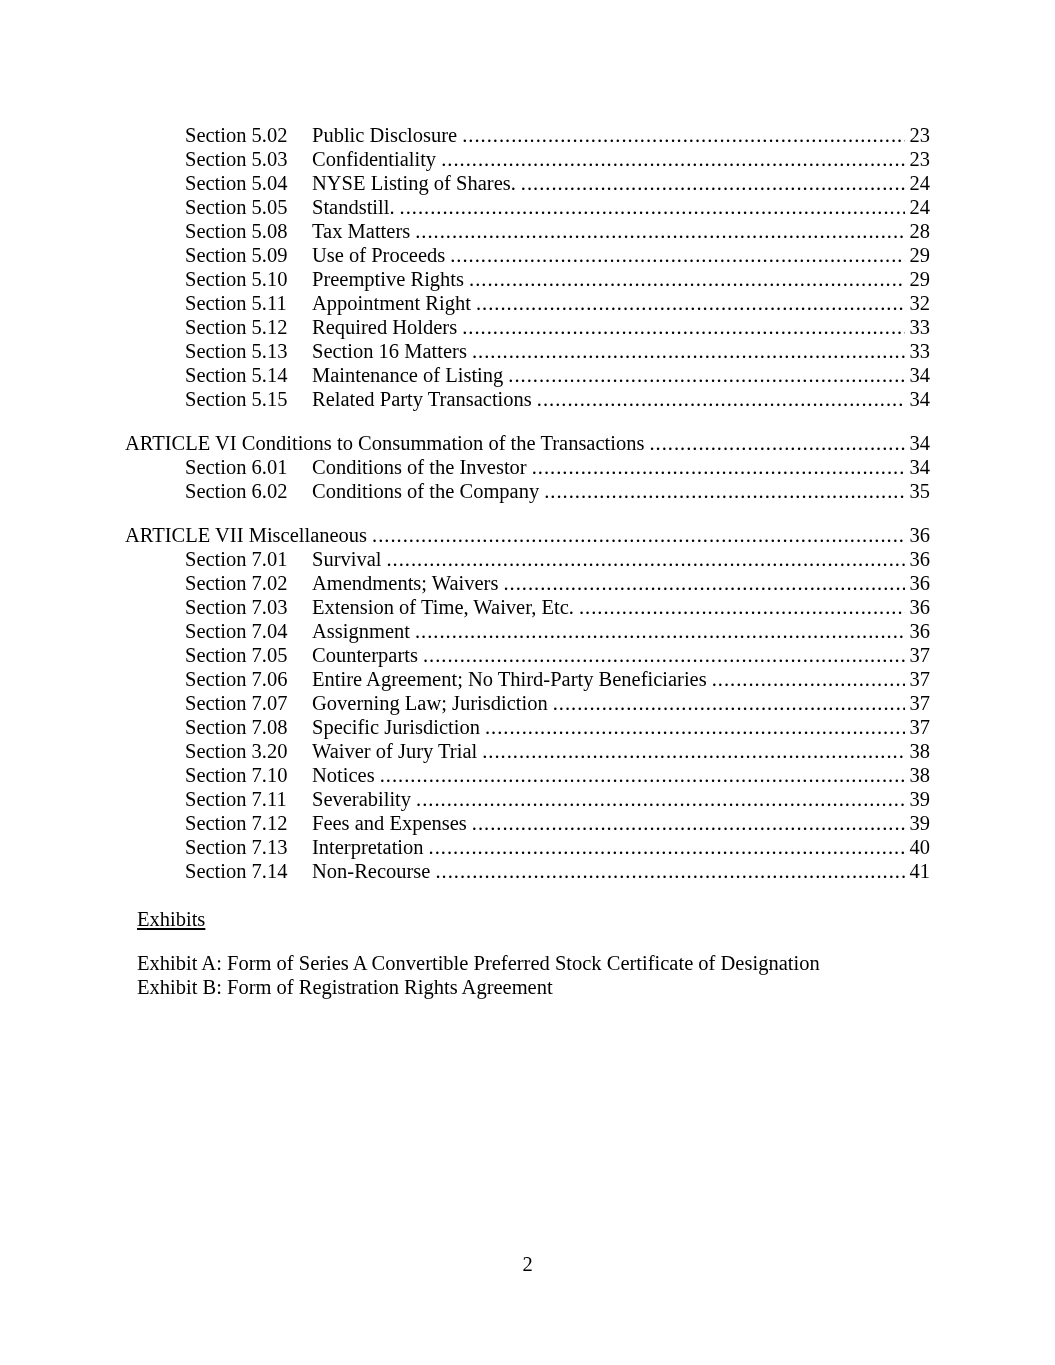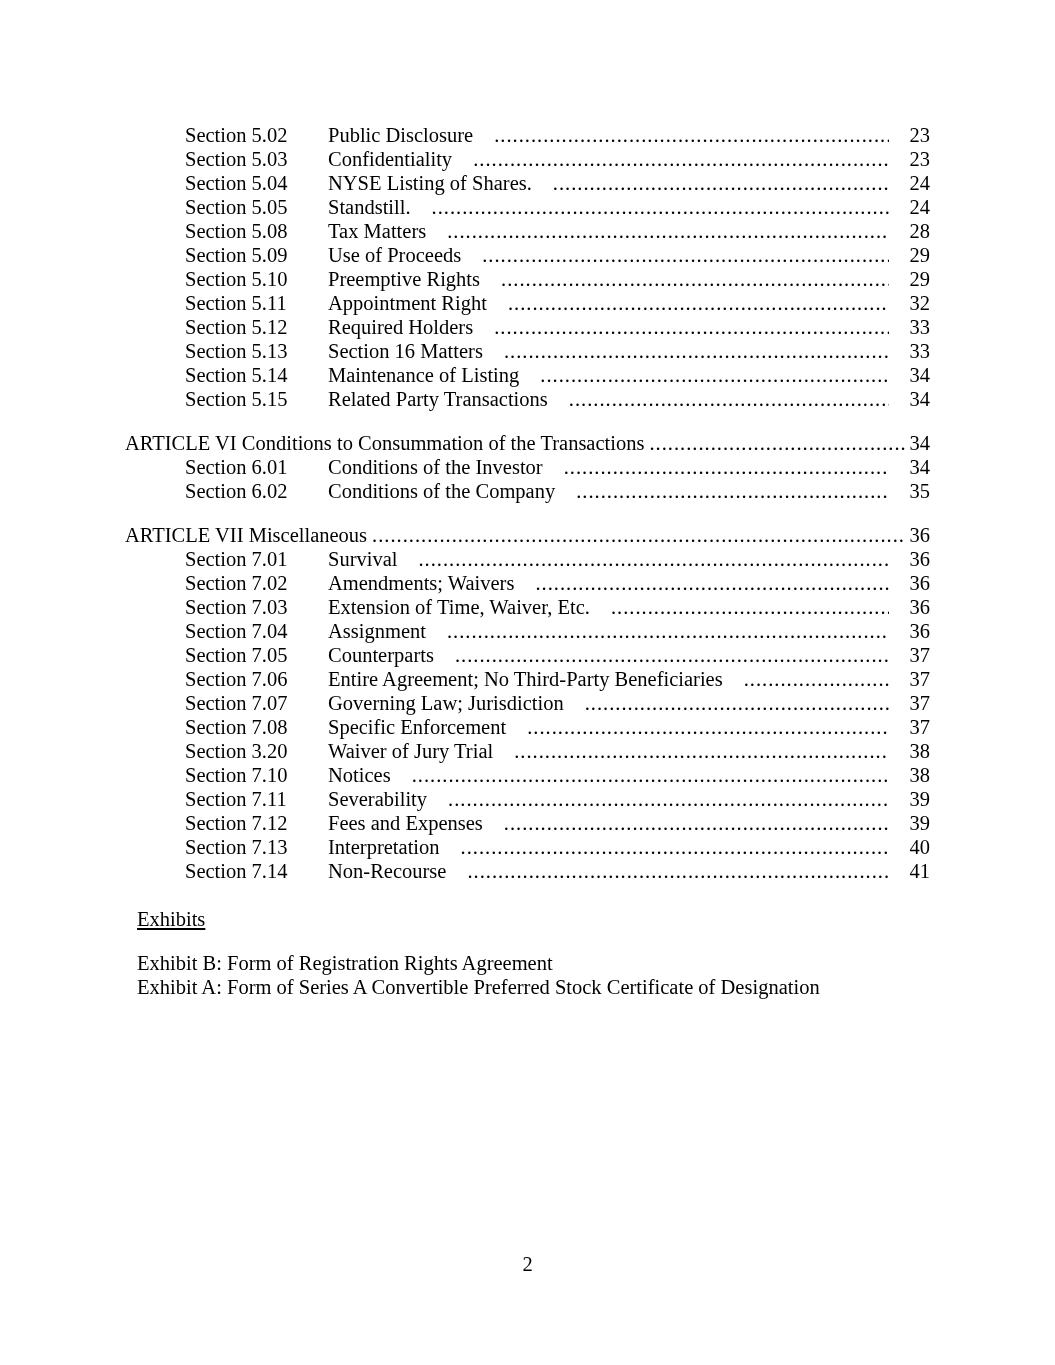--- a/index.html
+++ b/index.html
@@ -18,21 +18,21 @@
     left: 125px;
     right: 125px;
     top: 123px;
   }
   .toc-row {
     display: flex;
     align-items: baseline;
     line-height: 24px;
     height: 24px;
   }
-  .toc-row.entry { padding-left: 60px; gap: 16px; }
+  .toc-row.entry { padding-left: 60px; }
   .entry-label {
     flex: 0 0 127px;
     white-space: nowrap;
   }
   .entry-title { white-space: nowrap; }
   .leader {
     flex: 1 1 auto;
     overflow: hidden;
     white-space: nowrap;
     margin: 0 3px 0 5px;
@@ -231,21 +231,21 @@
 
   <div class="toc-row entry">
     <span class="entry-label">Section 7.07</span>
     <span class="entry-title">Governing Law; Jurisdiction</span>
     <span class="leader"></span>
     <span class="entry-page">37</span>
   </div>
 
   <div class="toc-row entry">
     <span class="entry-label">Section 7.08</span>
-    <span class="entry-title">Specific Enforcement</span>
+    <span class="entry-title">Specific Jurisdiction</span>
     <span class="leader"></span>
     <span class="entry-page">37</span>
   </div>
 
   <div class="toc-row entry">
     <span class="entry-label">Section 3.20</span>
     <span class="entry-title">Waiver of Jury Trial</span>
     <span class="leader"></span>
     <span class="entry-page">38</span>
   </div>
@@ -282,20 +282,20 @@
     <span class="entry-label">Section 7.14</span>
     <span class="entry-title">Non-Recourse</span>
     <span class="leader"></span>
     <span class="entry-page">41</span>
   </div>
 </div>
       </section>
     <div class="exhibits">
       <div class="exhibits-heading">Exhibits</div>
       <div id="exhibit-items">
+  <div class="exhibit-line">Exhibit A: Form of Series A Convertible Preferred Stock Certificate of Designation</div>
+
   <div class="exhibit-line">Exhibit B: Form of Registration Rights Agreement</div>
-
-  <div class="exhibit-line">Exhibit A: Form of Series A Convertible Preferred Stock Certificate of Designation</div>
 </div>
     </div>
   </div>
   <div class="page-number">2</div>
 </div>
 
 </body></html>

